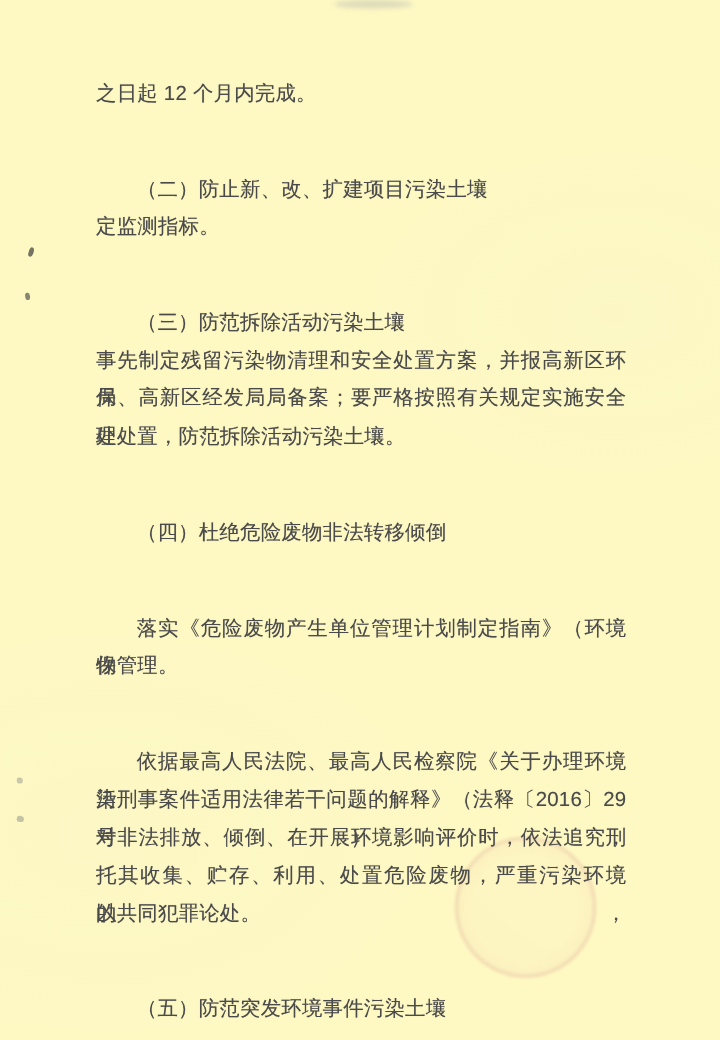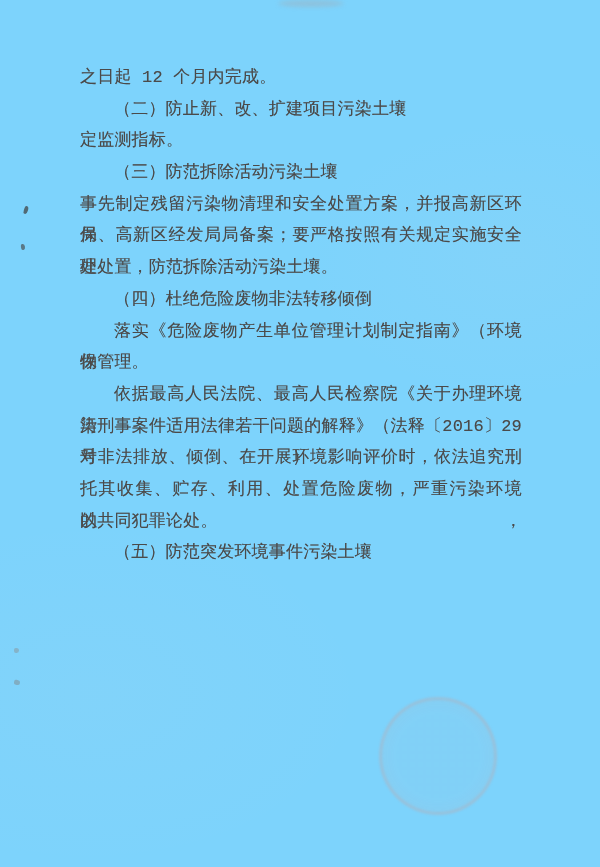--- a/index.html
+++ b/index.html
@@ -4,41 +4,41 @@
 <style>
   html, body {
     margin: 0;
     padding: 0;
     background: #ffffff;
   }
   .page {
     position: relative;
     width: 600px;
     height: 867px;
-    background: #7dd3fc;
+    background: #fef9c3;
     overflow: hidden;
-    font-family: Liberation Mono, monospace;
+    font-family: Liberation Sans, sans-serif;
   }
   
   .textblock {
     position: absolute;
     left: 80px;
     top: 62px;
     width: 442px;
     font-size: 17px;
     line-height: 31.7px;
     color: #4a4a4a;
     text-shadow: 0 0 0.6px rgba(96, 96, 96, 0.55);
     letter-spacing: 0.2px;
   }
   .line {
     height: 31.7px;
     white-space: nowrap;
   }
-  .line.indent { text-indent: 2em; }
+  .line.indent { text-indent: 2em; margin-top: 48px; }
   .line.fill {
     white-space: normal;
     text-align: justify;
     text-align-last: justify;
   }
   
   .stamp {
     position: absolute;
     left: 379px;
     top: 697px;

